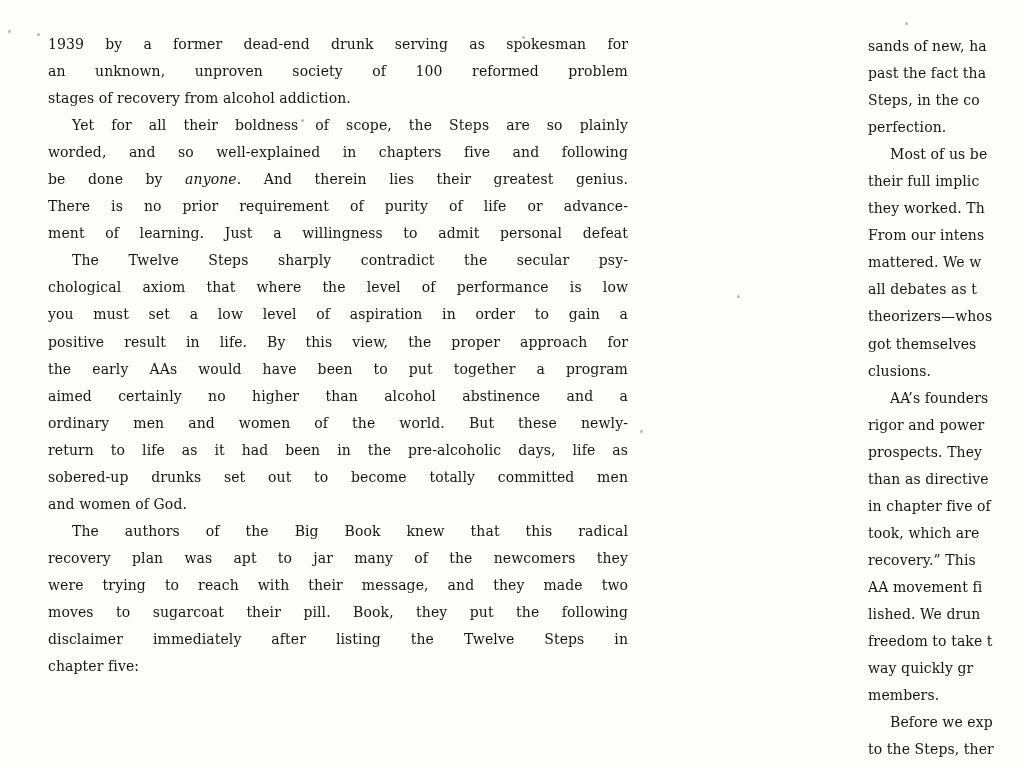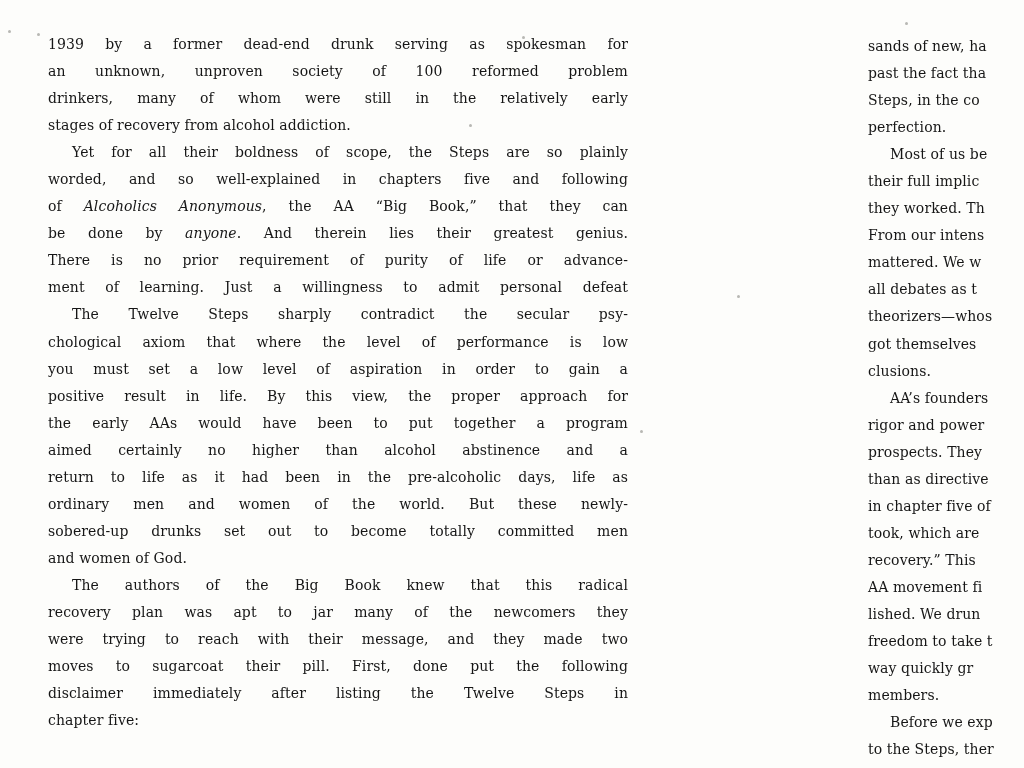--- a/index.html
+++ b/index.html
@@ -55,42 +55,40 @@
     opacity: 0.7;
   }
 </style>
 </head>
 <body>
 
 <div class="scan">
   <div class="col left-col">
       <div class="line">1939 by a former dead-end drunk serving as spokesman for</div>
       <div class="line">an unknown, unproven society of 100 reformed problem</div>
-      <div class="line">drinkers, many of whom were still in the relatively early</div>
       <div class="line para-end">stages of recovery from alcohol addiction.</div>
       <div class="line indent">Yet for all their boldness of scope, the Steps are so plainly</div>
       <div class="line">worded, and so well-explained in chapters five and following</div>
-      <div class="line"><span>of </span><span class="it">Alcoholics Anonymous</span><span>, the AA “Big Book,” that they can</span></div>
       <div class="line"><span>be done by </span><span class="it">anyone</span><span>. And therein lies their greatest genius.</span></div>
       <div class="line">There is no prior requirement of purity of life or advance-</div>
       <div class="line">ment of learning. Just a willingness to admit personal defeat</div>
       <div class="line indent">The Twelve Steps sharply contradict the secular psy-</div>
       <div class="line">chological axiom that where the level of performance is low</div>
       <div class="line">you must set a low level of aspiration in order to gain a</div>
       <div class="line">positive result in life. By this view, the proper approach for</div>
       <div class="line">the early AAs would have been to put together a program</div>
       <div class="line">aimed certainly no higher than alcohol abstinence and a</div>
+      <div class="line">ordinary men and women of the world. But these newly-</div>
       <div class="line">return to life as it had been in the pre-alcoholic days, life as</div>
-      <div class="line">ordinary men and women of the world. But these newly-</div>
       <div class="line">sobered-up drunks set out to become totally committed men</div>
       <div class="line para-end">and women of God.</div>
       <div class="line indent">The authors of the Big Book knew that this radical</div>
       <div class="line">recovery plan was apt to jar many of the newcomers they</div>
       <div class="line">were trying to reach with their message, and they made two</div>
-      <div class="line">moves to sugarcoat their pill. First, done put the following</div>
+      <div class="line">moves to sugarcoat their pill. Book, they put the following</div>
       <div class="line">disclaimer immediately after listing the Twelve Steps in</div>
       <div class="line para-end">chapter five:</div>
     </div>
   <div class="col right-col">
       <div class="rline">sands of new, ha</div>
       <div class="rline">past the fact tha</div>
       <div class="rline">Steps, in the co</div>
       <div class="rline para-end">perfection.</div>
       <div class="rline indent">Most of us be</div>
       <div class="rline">their full implic</div>

